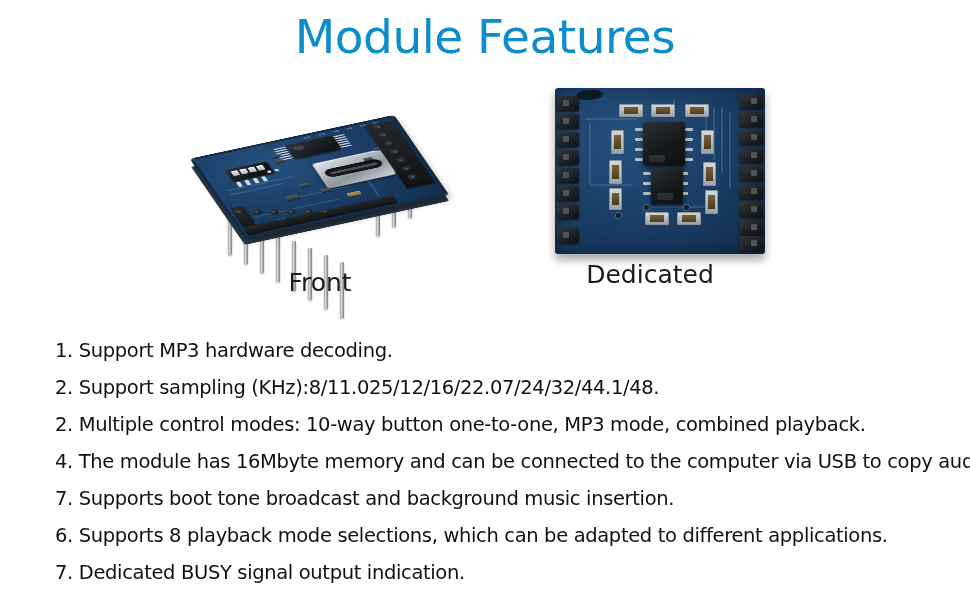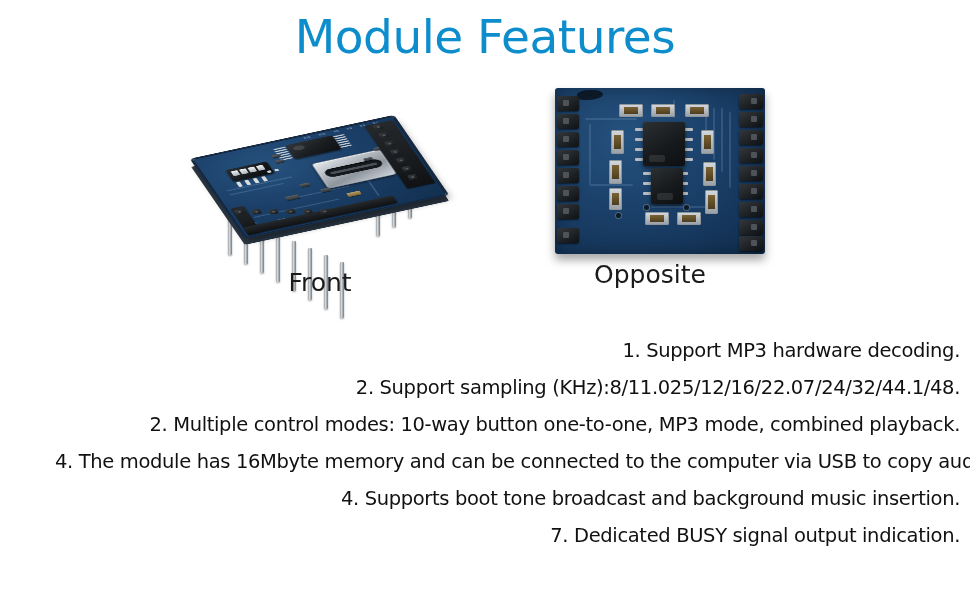--- a/index.html
+++ b/index.html
@@ -332,21 +332,20 @@
     border-radius: 50% 40% 60% 30%;
     opacity: 0.85;
   }
 
   
   #feature-list {
     position: absolute;
     top: 332px;
     left: 55px;
     width: 905px;
-    text-align: right;
   }
   .feature-line {
     font-size: 19.5px;
     line-height: 37px;
     color: #111111;
     font-family: "DejaVu Sans", sans-serif;
     white-space: nowrap;
     letter-spacing: -0.35px;
   }
 </style>
@@ -559,25 +558,26 @@
       <div class="opp-hdr-r" style="top:42px;"></div>
       <div class="opp-hdr-r" style="top:60px;"></div>
       <div class="opp-hdr-r" style="top:78px;"></div>
       <div class="opp-hdr-r" style="top:96px;"></div>
       <div class="opp-hdr-r" style="top:114px;"></div>
       <div class="opp-hdr-r" style="top:132px;"></div>
       <div class="opp-hdr-r" style="top:148px;"></div>
 
     </div>
 
-    <div class="board-caption" style="top:182px;">Opposite</div>
+    <div class="board-caption" style="top:182px;">Dedicated</div>
   </div>
 
 </div>
 
 <div id="feature-list">
   <div class="feature-line">1. Support MP3 hardware decoding.</div>
   <div class="feature-line">2. Support sampling (KHz):8/11.025/12/16/22.07/24/32/44.1/48.</div>
   <div class="feature-line">2. Multiple control modes: 10-way button one-to-one, MP3 mode, combined playback.</div>
   <div class="feature-line">4. The module has 16Mbyte memory and can be connected to the computer via USB to copy audio files.</div>
-  <div class="feature-line">4. Supports boot tone broadcast and background music insertion.</div>
+  <div class="feature-line">7. Supports boot tone broadcast and background music insertion.</div>
+  <div class="feature-line">6. Supports 8 playback mode selections, which can be adapted to different applications.</div>
   <div class="feature-line">7. Dedicated BUSY signal output indication.</div>
 </div>
 
 </body></html>

